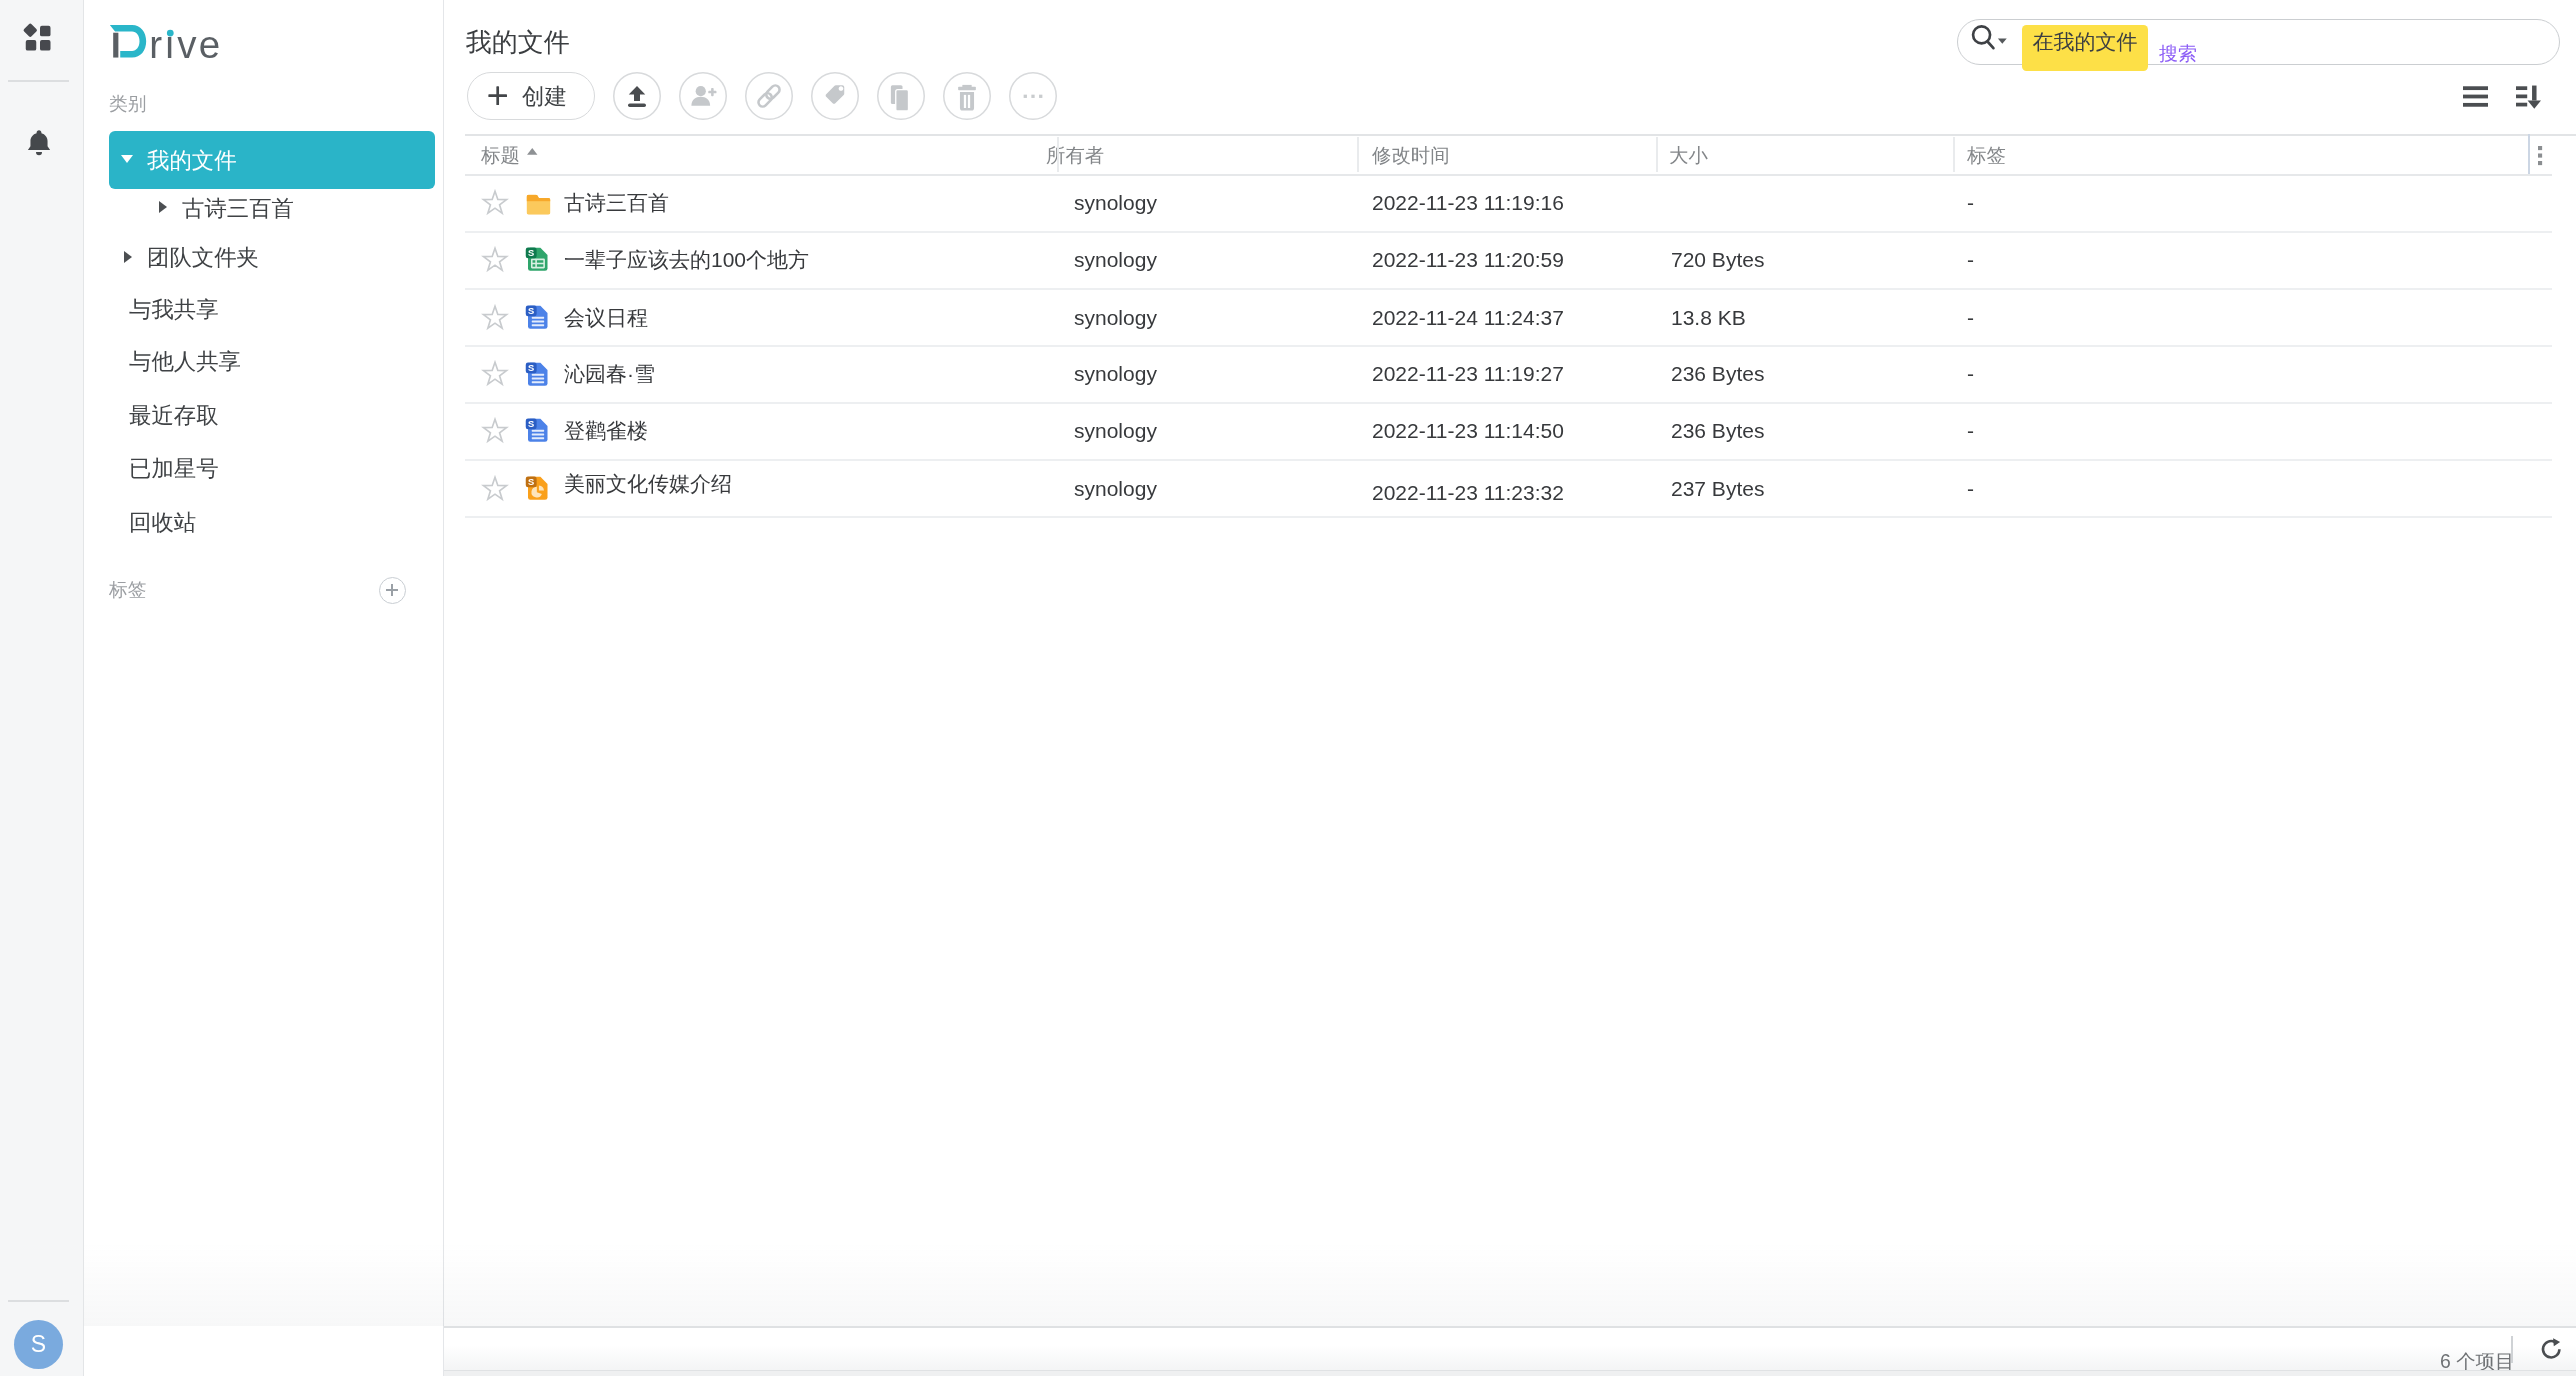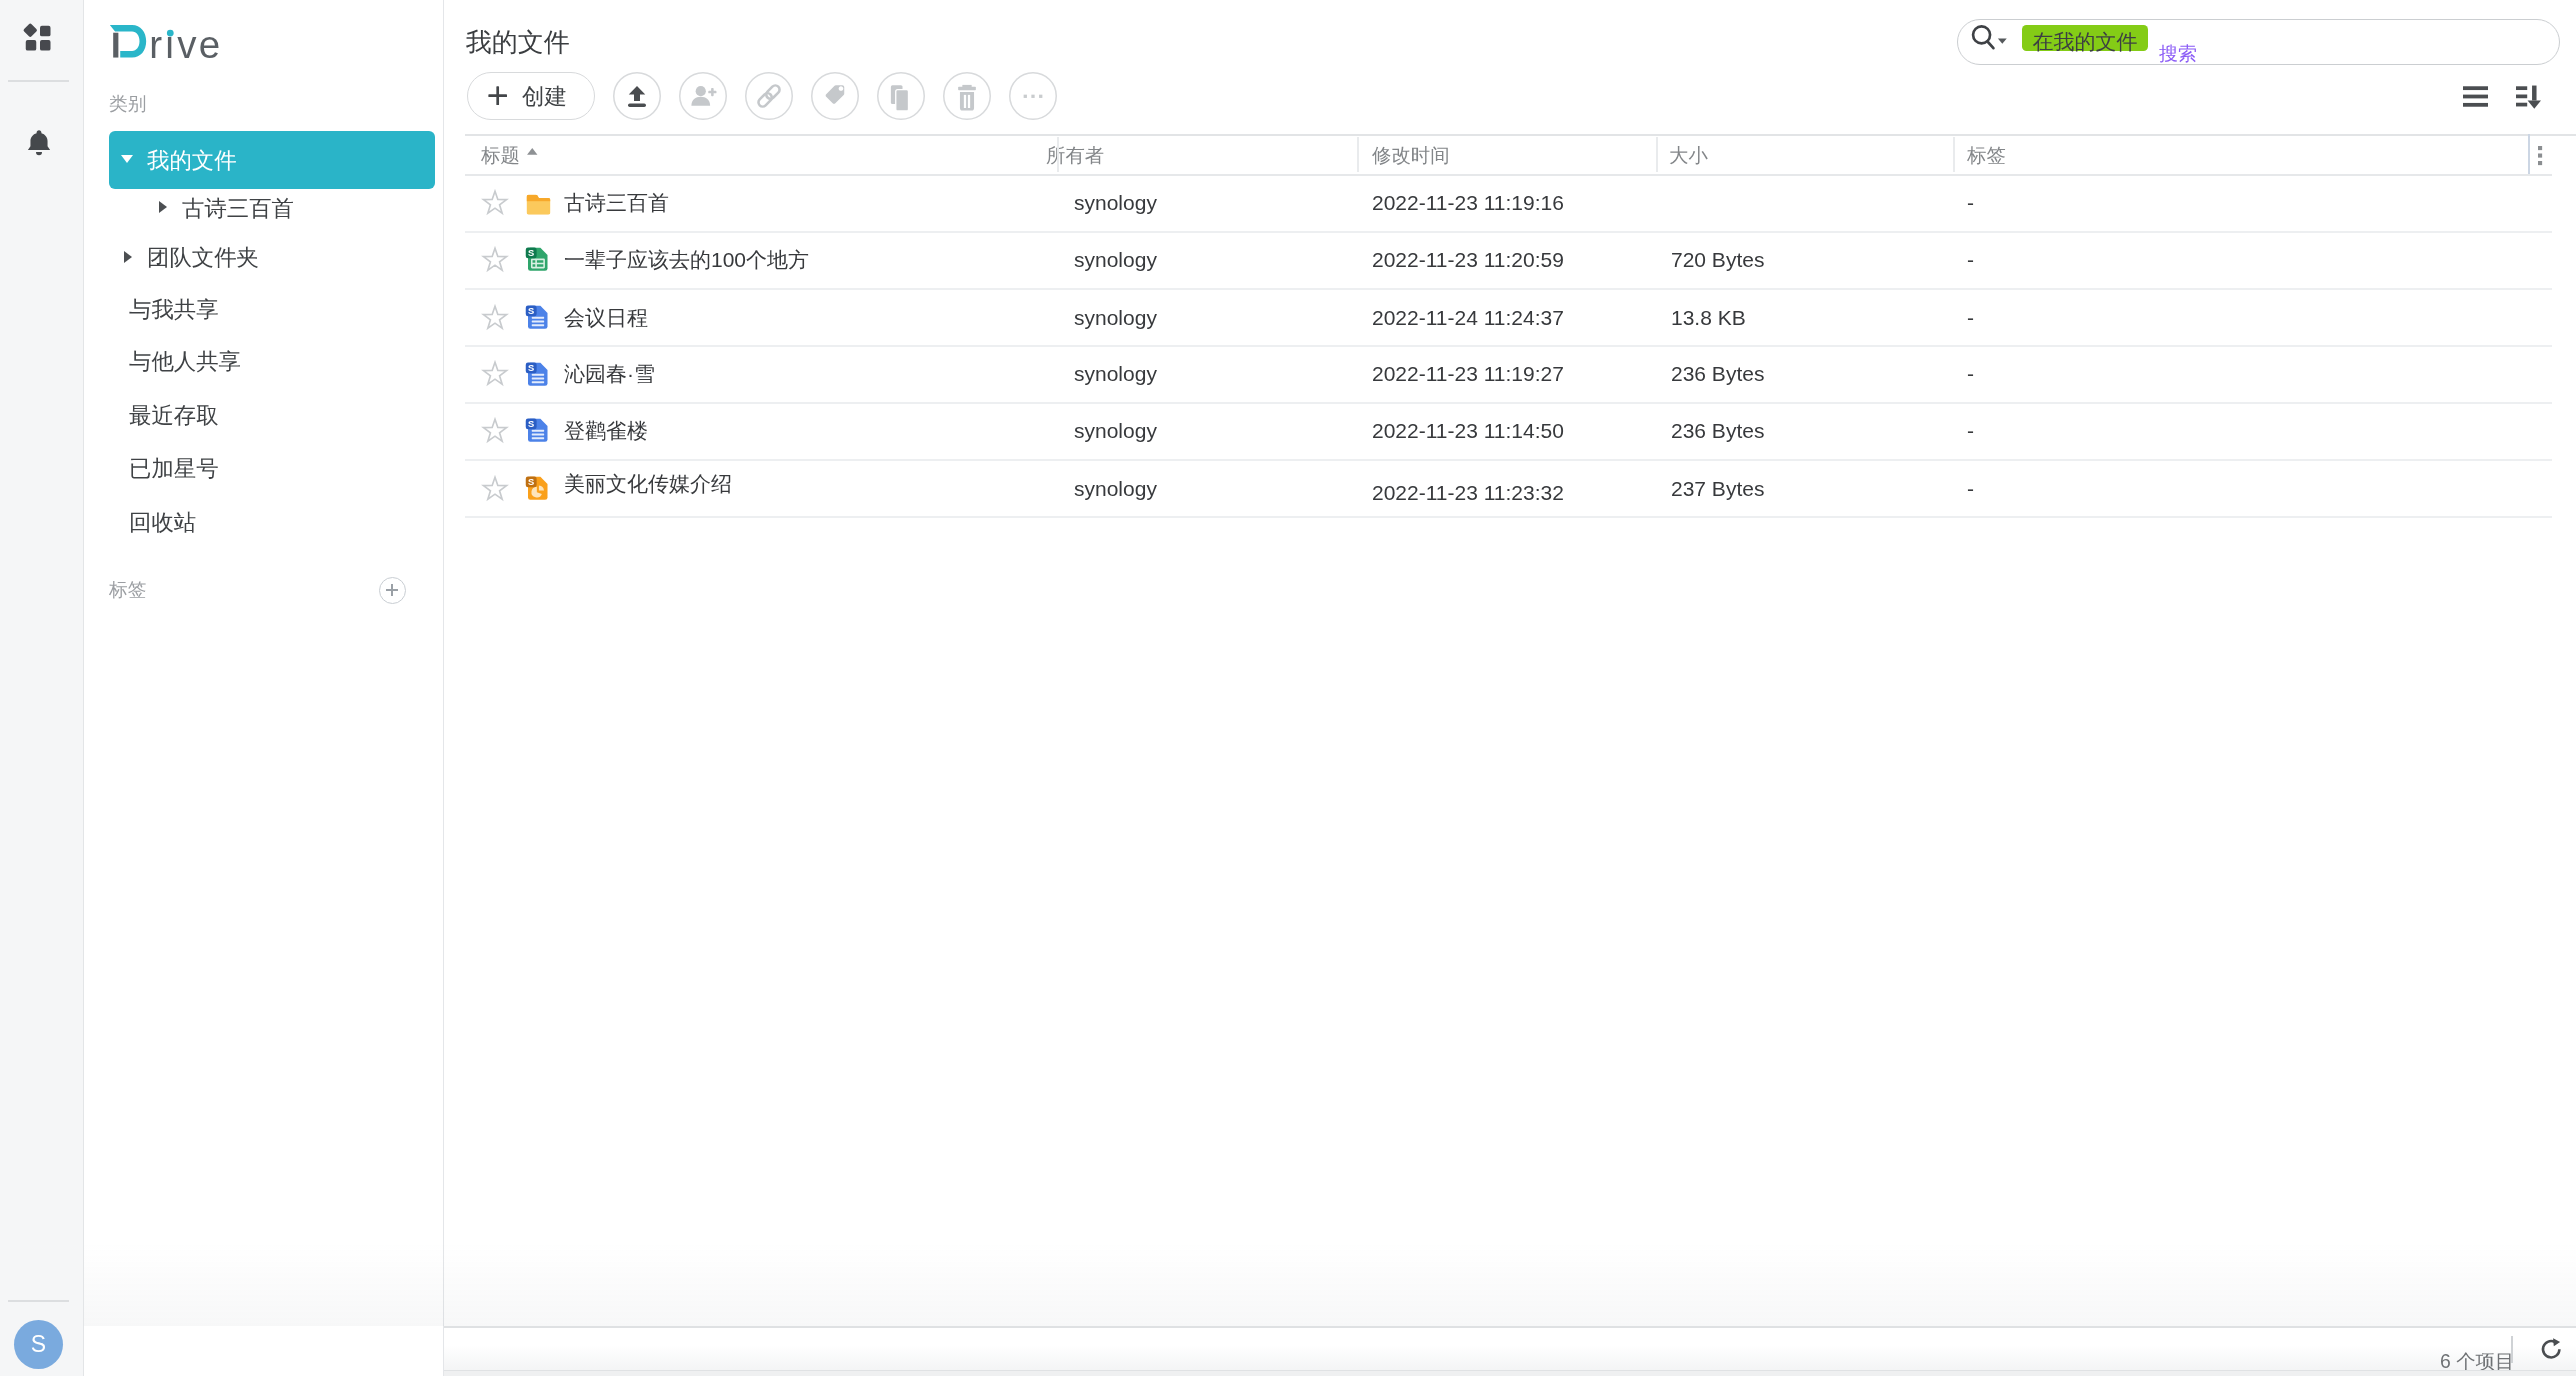--- a/index.html
+++ b/index.html
@@ -35,22 +35,22 @@
   #tagplus:after { content:""; position:absolute; left:11.2px; top:6px; width:1.5px; height:12px; background:#9aa0a6; }
 
   
   #main { position:absolute; left:444px; top:0; width:2132px; height:1376px; background:#fff; }
   #title { position:absolute; left:21.7px; font-size:26px; color:#3a3d40; }
   #createbtn { position:absolute; left:23px; top:72px; width:128px; height:48px;
     border-radius:24px; border:1.5px solid #d8dadc; background:#fff; }
   .cbtn { position:absolute; top:72px; }
   #searchbox { position:absolute; left:1513px; top:19.4px; width:603px; height:46px;
     border-radius:23px; border:1.5px solid #cbced1; background:#fff; }
-  #searchtag { position:absolute; left:1578px; top:25px; width:126px; height:26px;
-    border-radius:4.5px; background:#84cc16; text-align:center; }
+  #searchtag { position:absolute; left:1578px; top:25px; width:126px; height:46px;
+    border-radius:4.5px; background:#fde047; text-align:center; }
   #searchtag span { font-size:21px; color:#3c3f42; line-height:34px; }
   #searchph { position:absolute; left:1715px; font-size:19px; color:#8b5cf6;margin-top:11px; }
 
   
   .hline { position:absolute; height:1.5px; background:#e2e4e6; }
   .hdr { position:absolute; font-size:19.4px; color:#838689; }
   .vsep { position:absolute; top:137px; width:1.5px; height:35px; background:#e9ebed; }
   .rowline { position:absolute; left:21px; width:2087px; height:1.5px; background:#edeff1; }
   .cell { position:absolute; transform:translateY(-50%); font-size:21px; color:#37393c; white-space:nowrap; }
 

